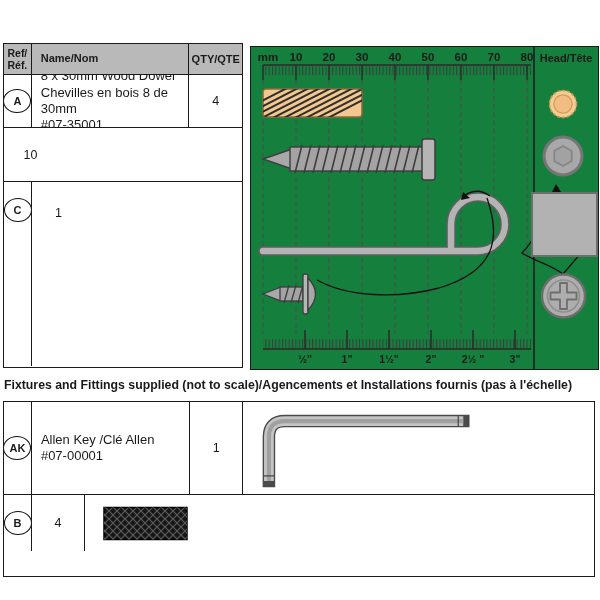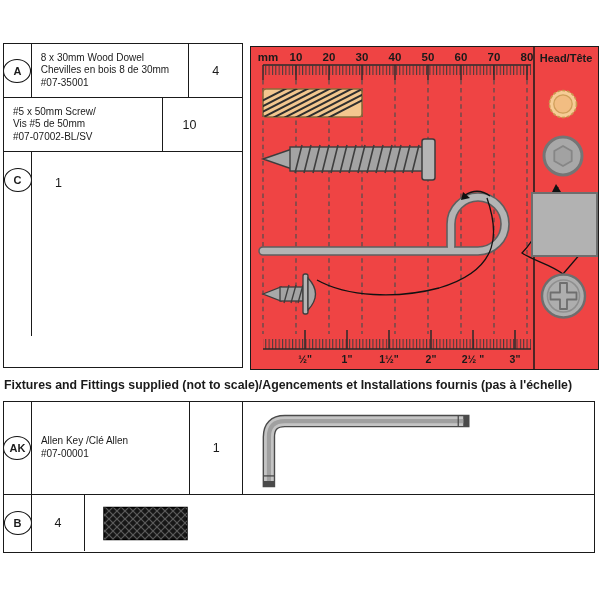--- a/index.html
+++ b/index.html
@@ -7,67 +7,70 @@
         font-family:"Liberation Sans",sans-serif;color:#1a1a1a;overflow:hidden;}
 
   
   .tbl{position:absolute;border:1.6px solid #1a1a1a;box-sizing:border-box;background:#fff;}
   .tr{display:flex;box-sizing:border-box;border-top:1.4px solid #1a1a1a;}
   .tr:first-child{border-top:none;}
   .td{box-sizing:border-box;border-right:1.4px solid #1a1a1a;display:flex;
       align-items:center;overflow:hidden;}
   .td:last-child{border-right:none;}
   .td.ref{width:28px;justify-content:center;}
-  .td.name{width:159px;padding:3px 4px 3px 9px;font-size:10px;line-height:1.26;
+  .td.name{width:159px;padding:3px 4px 3px 9px;font-size:13px;line-height:1.26;
            white-space:pre-line;}
   .td.qty{width:53px;justify-content:center;font-size:12.5px;}
   .td.illus{width:352px;padding:0;}
   .tr.head{background:#b9b9b9;font-weight:bold;}
   .tr.head .td{font-size:11px;}
   .tr.head .td.ref{font-size:10.5px;white-space:pre-line;text-align:left;line-height:1.15;}
   .tr.align-top .td{align-items:flex-start;}
   .tr.align-top .td.ref{padding-top:16px;}
   .tr.align-top .td.name{padding-top:10px;}
   .tr.align-top .td.qty{padding-top:24px;}
   .badge{min-width:22px;height:22px;padding:0 2px;border:1.7px solid #111;
          border-radius:50%;display:flex;align-items:center;justify-content:center;
          font-size:11px;font-weight:bold;background:#fff;}
 
   
   .panel{position:absolute;left:250px;top:46px;width:347px;height:322px;
-         border:1.6px solid #1a1a1a;box-sizing:content-box;background:#ef4444;}
+         border:1.6px solid #1a1a1a;box-sizing:content-box;background:#15803d;}
   .panel svg{display:block;}
   svg text{font-family:"Liberation Sans",sans-serif;fill:#1a1a1a;}
   .tickNum{font-size:11.5px;font-weight:bold;}
   .inchNum{font-size:10.5px;font-weight:bold;}
   .headLbl{font-size:11px;font-weight:bold;}
 
   
   .caption{position:absolute;left:4px;top:378px;width:592px;
            font-size:12.3px;font-weight:bold;}
 </style>
 </head>
 <body>
 
 <div id="page">
 
   <div class="tbl" style="left:3px;top:43px;width:240px;height:325px;">
+    <div class="tr head" style="height:30px;">
+      <div class="td ref">Ref/
+Réf.</div>
+      <div class="td name" style="font-size:11px;">Name/Nom</div>
+      <div class="td qty" style="font-size:11px;font-weight:bold;">QTY/QTE</div>
+    </div>
     <div class="tr" style="height:53px;">
       <div class="td ref">
           <span class="badge">A</span>
         </div>
       <div class="td name">8 x 30mm Wood Dowel
 Chevilles en bois 8 de 30mm
 #07-35001</div>
       <div class="td qty">4</div>
     </div>
     <div class="tr" style="height:54px;">
-      <div class="td name">#5 x 50mm Screw/
-Vis #5 de 50mm
-#07-07002-BL/SV</div>
       <div class="td qty">10</div>
     </div>
     <div class="tr align-top" style="height:185px;">
       <div class="td ref">
           <span class="badge">C</span>
         </div>
       <div class="td qty">1</div>
     </div>
   </div>
 
@@ -219,21 +222,21 @@
       <text class="inchNum" x="96" y="316" text-anchor="middle">1"</text>
       <text class="inchNum" x="138" y="316" text-anchor="middle">1½"</text>
       <text class="inchNum" x="180" y="316" text-anchor="middle">2"</text>
       <text class="inchNum" x="222" y="316" text-anchor="middle">2½ "</text>
       <text class="inchNum" x="264" y="316" text-anchor="middle">3"</text>
     </svg>
   </div>
 
   <div class="caption">Fixtures and Fittings supplied (not to scale)/Agencements et Installations fournis (pas à l'échelle)</div>
 
-  <div class="tbl" style="left:3px;top:401px;width:592px;height:152px;">
+  <div class="tbl" style="left:3px;top:401px;width:592px;height:176px;">
     <div class="tr" style="height:92px;">
       <div class="td ref">
           <span class="badge">AK</span>
         </div>
       <div class="td name">Allen Key /Clé Allen
 #07-00001</div>
       <div class="td qty">1</div>
       <div class="td illus">
         <svg width="352" height="92" viewBox="0 0 352 92">
           <path d="M 221 19 L 42 19 Q 26 19 26 35 L 26 79" fill="none" stroke="#4a4a4a" stroke-width="12.6" stroke-linecap="square"></path>

